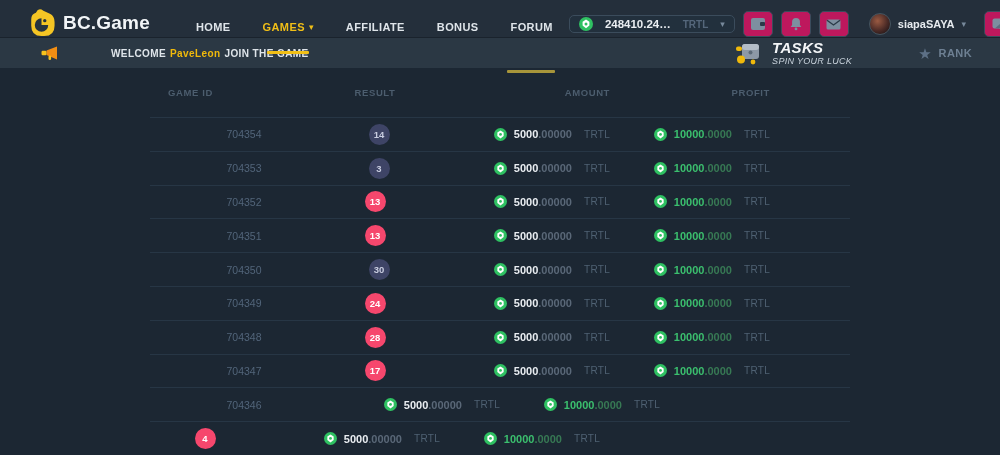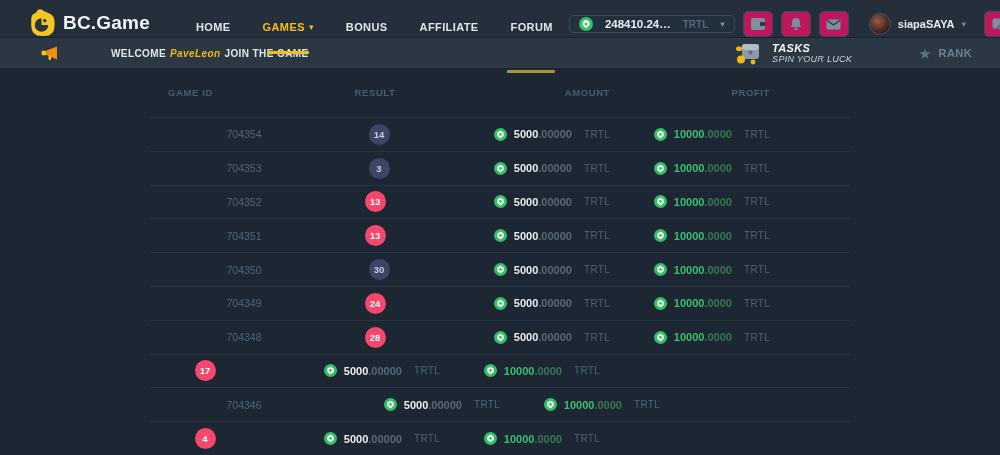--- a/index.html
+++ b/index.html
@@ -52,25 +52,25 @@
     position:absolute; top:-8px; right:-6px; min-width:16px; height:16px;
     background:#f7c31d; color:#4c3a06; border-radius:8px; font-size:8.5px;
     font-weight:bold; line-height:16px; text-align:center; padding:0 2px;
   }
   
   .banner {
     height:30px; background:#2b3844; display:flex; align-items:center;
     padding:0 28px 0 40px;
   }
   .welcome { margin-left:52px; font-size:10px; font-weight:bold; letter-spacing:.4px; color:#dfe5ea; }
-  .welcome .uname { color:#f0b90b; margin:0 4px;font-style:italic; }
+  .welcome .uname { color:#f0b90b; margin:0 4px; }
   .banner-right { margin-left:auto; display:flex; align-items:center; gap:66px; }
   .tasks-widget { display:flex; align-items:center; gap:8px; cursor:pointer; }
   .tasks-texts { display:flex; flex-direction:column; line-height:1.15; }
-  .tasks-title { color:#f4f6f8; font-size:11px; font-weight:bold; font-style:italic; letter-spacing:.3px; }
+  .tasks-title { color:#f4f6f8; font-size:15px; font-weight:bold; font-style:italic; letter-spacing:.3px; }
   .tasks-sub { color:#c9d3dc; font-size:9px; font-style:italic; letter-spacing:.3px; }
   .rank-widget { display:flex; align-items:center; gap:7px; cursor:pointer; }
   .star-icon { color:#5d7086; font-size:15px; line-height:1; }
   .rank-label { color:#6e8093; font-size:11px; font-weight:bold; letter-spacing:.4px; }
   
   .main { position:relative; height:387px; background:#1c2733; }
   .tab-indicator {
     position:absolute; top:2px; left:507px; width:48px; height:3px;
     background:#a7953a; border-radius:1px;
   }
@@ -113,25 +113,25 @@
   <nav class="nav">
       <div class="nav-item">
     <span>HOME</span>
 
   </div>
       <div class="nav-item active">
     <span>GAMES</span>
     <span class="nav-caret">▾</span>
   </div>
       <div class="nav-item">
+    <span>AFFILIATE</span>
+
+  </div>
+      <div class="nav-item">
     <span>BONUS</span>
-
-  </div>
-      <div class="nav-item">
-    <span>AFFILIATE</span>
 
   </div>
       <div class="nav-item">
     <span>FORUM</span>
 
   </div>
     </nav>
 
   <div class="topbar-right">
     <div class="balance-pill">
@@ -398,20 +398,21 @@
         <circle cx="7" cy="7" r="7" fill="#2fc162"></circle>
         <path d="M7 2.6 L10.4 4.8 L10.4 8.6 L7 11.2 L3.6 8.6 L3.6 4.8 Z" fill="#ffffff"></path>
         <circle cx="7" cy="6.9" r="1.5" fill="#2fc162"></circle>
       </svg>
       <span class="pft-int">10000</span>
             <span class="pft-dec">.0000</span>
       <span class="cur">TRTL</span>
     </div>
   </div>
         <div class="row">
+    <div class="col-id game-id">704347</div>
     <div class="col-result">
       <span class="badge badge-pink">17</span>
     </div>
     <div class="col-amount money">
       <svg width="13" height="13" viewBox="0 0 14 14">
         <circle cx="7" cy="7" r="7" fill="#2fc162"></circle>
         <path d="M7 2.6 L10.4 4.8 L10.4 8.6 L7 11.2 L3.6 8.6 L3.6 4.8 Z" fill="#ffffff"></path>
         <circle cx="7" cy="6.9" r="1.5" fill="#2fc162"></circle>
       </svg>
       <span class="amt-int">5000</span>

